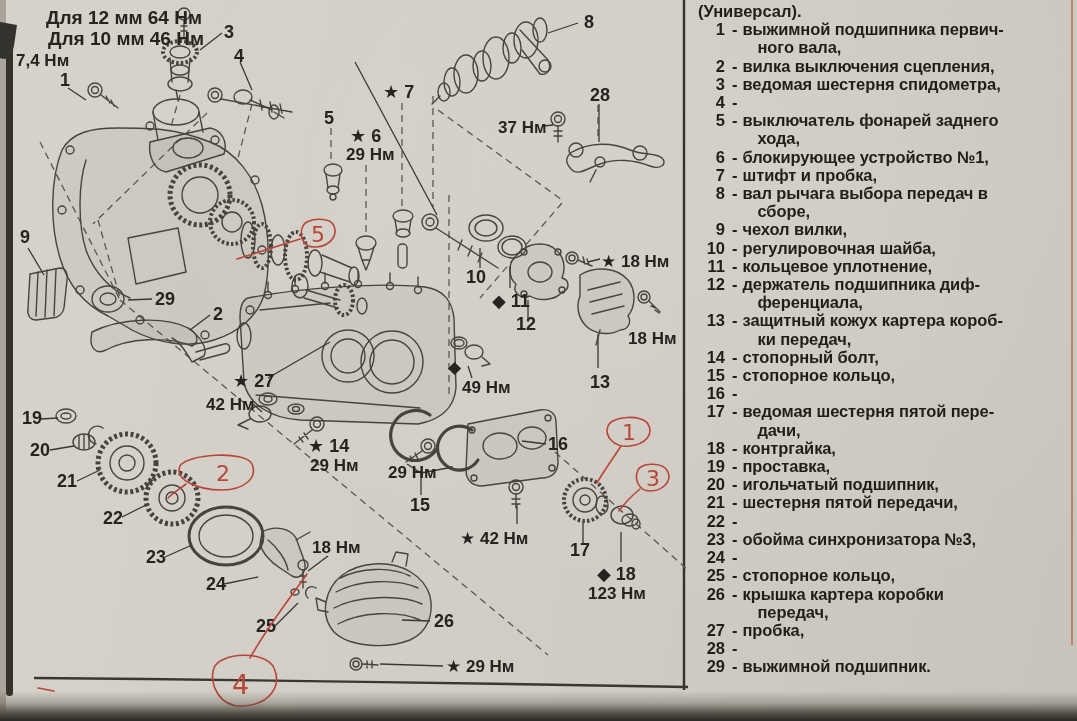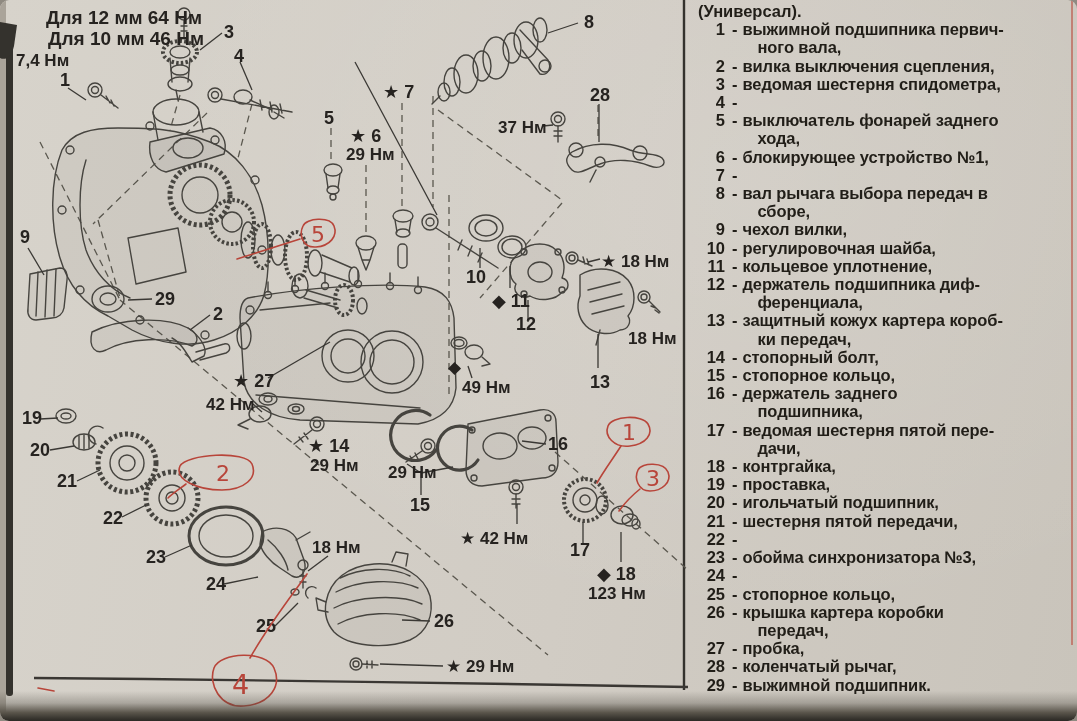--- a/index.html
+++ b/index.html
@@ -2,21 +2,20 @@
 <html><head>
 <meta charset="utf-8">
 <style>
   html,body{margin:0;padding:0;}
   body{background:#8f8a81;font-family:"Liberation Sans","DejaVu Sans",sans-serif;}
   .page{
     position:relative;width:1077px;height:721px;overflow:hidden;
     background:
       radial-gradient(ellipse at 70% 25%, rgba(255,255,255,.10), transparent 60%),
       linear-gradient(100deg,#d7d3cb 0%,#d1ccc4 55%,#c9c4bb 100%);
-    border-radius: 9px;
   }
   svg text{user-select:none;}
   .lbl{font:bold 17px "Liberation Sans","DejaVu Sans",sans-serif;fill:#262320;}
   .lbl-num{font:bold 18px "Liberation Sans","DejaVu Sans",sans-serif;fill:#262320;}
   .lbl-hdr{font:bold 19px "Liberation Sans","DejaVu Sans",sans-serif;fill:#262320;}
   .ln{fill:none;stroke:#46443f;stroke-width:1.4;stroke-linecap:round;stroke-linejoin:round;}
   .lnq{fill:rgba(60,57,50,.05);stroke:#46443f;stroke-width:1.4;stroke-linejoin:round;}
   .gear{fill:none;stroke:#46443f;stroke-width:5;stroke-dasharray:3 2.6;}
   .gearsm{fill:none;stroke:#46443f;stroke-width:4;stroke-dasharray:2.5 2.2;}
   .dsh{fill:none;stroke:#5b584f;stroke-width:1.3;stroke-dasharray:7 5;}
@@ -503,20 +502,21 @@
 
         <div class="li">
           <span class="num">6</span>
           <span class="dash">-</span>
           <span class="txt">блокирующее устройство №1,</span>
         </div>
 
         <div class="li">
           <span class="num">7</span>
           <span class="dash">-</span>
+          <span class="txt">штифт и пробка,</span>
         </div>
 
         <div class="li">
           <span class="num">8</span>
           <span class="dash">-</span>
           <span class="txt">вал рычага выбора передач в
 сборе,</span>
         </div>
 
         <div class="li">
@@ -559,22 +559,20 @@
 
         <div class="li">
           <span class="num">15</span>
           <span class="dash">-</span>
           <span class="txt">стопорное кольцо,</span>
         </div>
 
         <div class="li">
           <span class="num">16</span>
           <span class="dash">-</span>
-          <span class="txt">держатель заднего
-подшипника,</span>
         </div>
 
         <div class="li">
           <span class="num">17</span>
           <span class="dash">-</span>
           <span class="txt">ведомая шестерня пятой пере-
 дачи,</span>
         </div>
 
         <div class="li">
@@ -632,21 +630,20 @@
 
         <div class="li">
           <span class="num">27</span>
           <span class="dash">-</span>
           <span class="txt">пробка,</span>
         </div>
 
         <div class="li">
           <span class="num">28</span>
           <span class="dash">-</span>
-          <span class="txt">коленчатый рычаг,</span>
         </div>
 
         <div class="li">
           <span class="num">29</span>
           <span class="dash">-</span>
           <span class="txt">выжимной подшипник.</span>
         </div>
       </div>
   </div>
 

